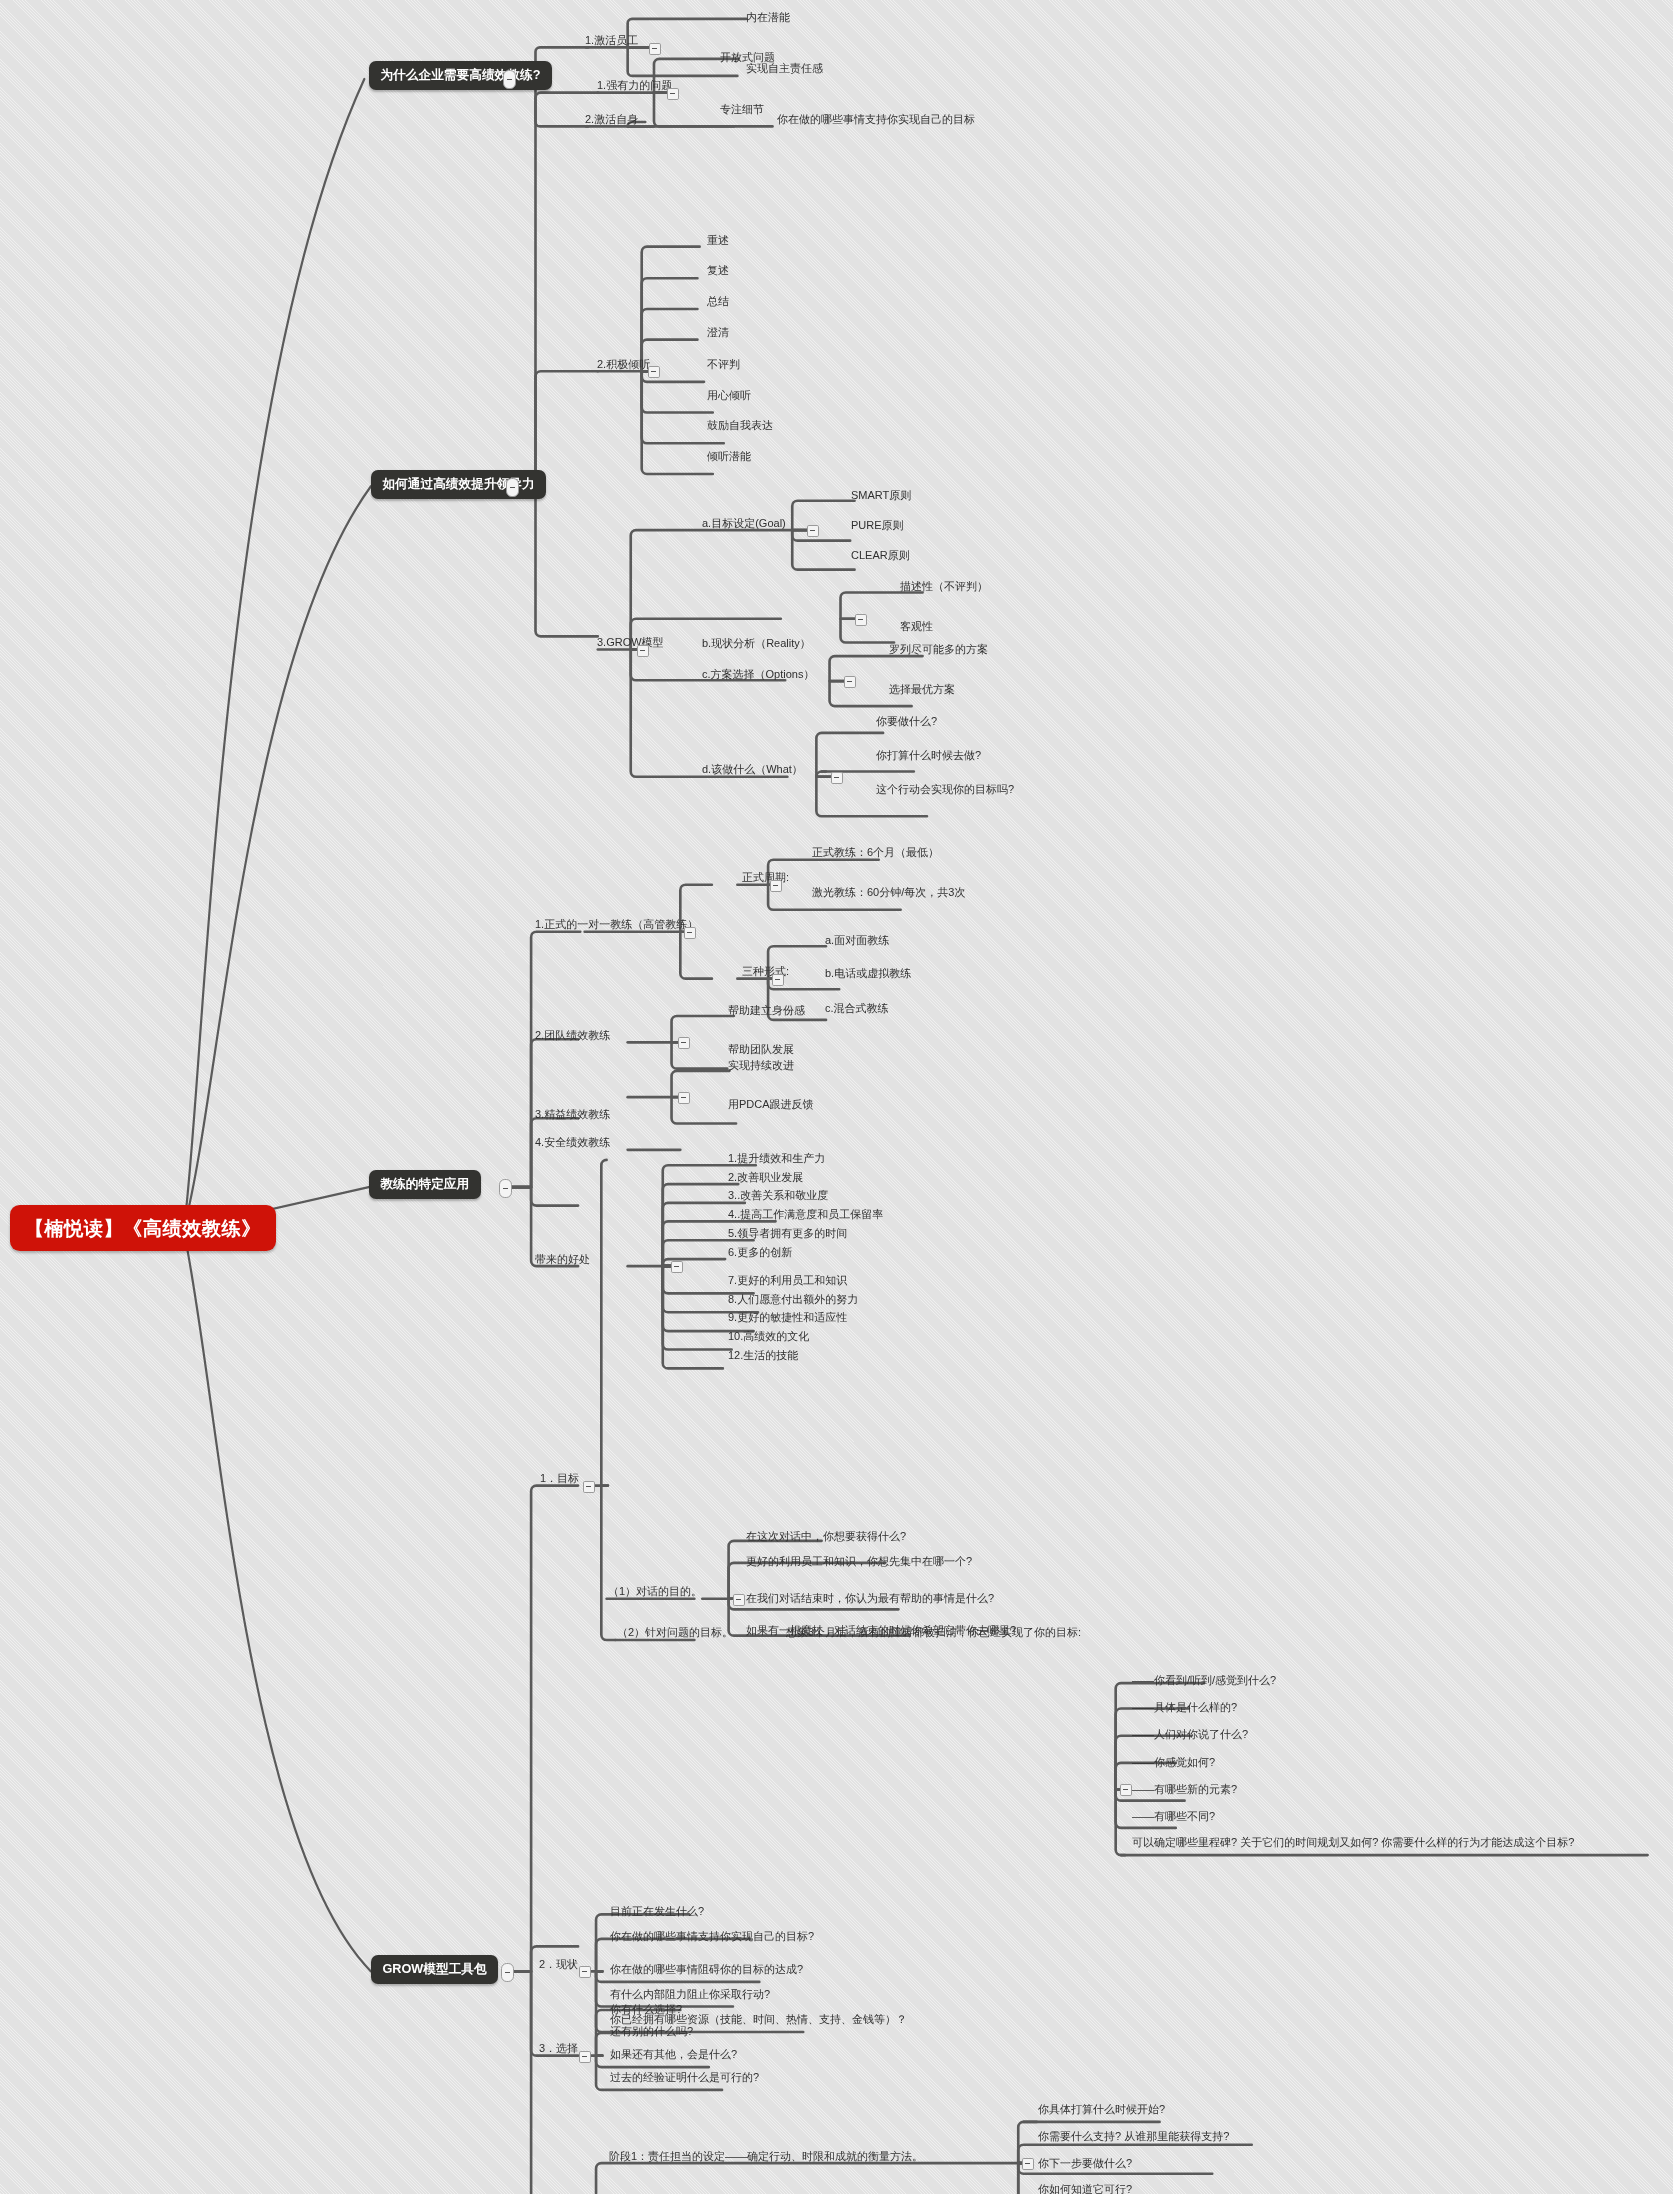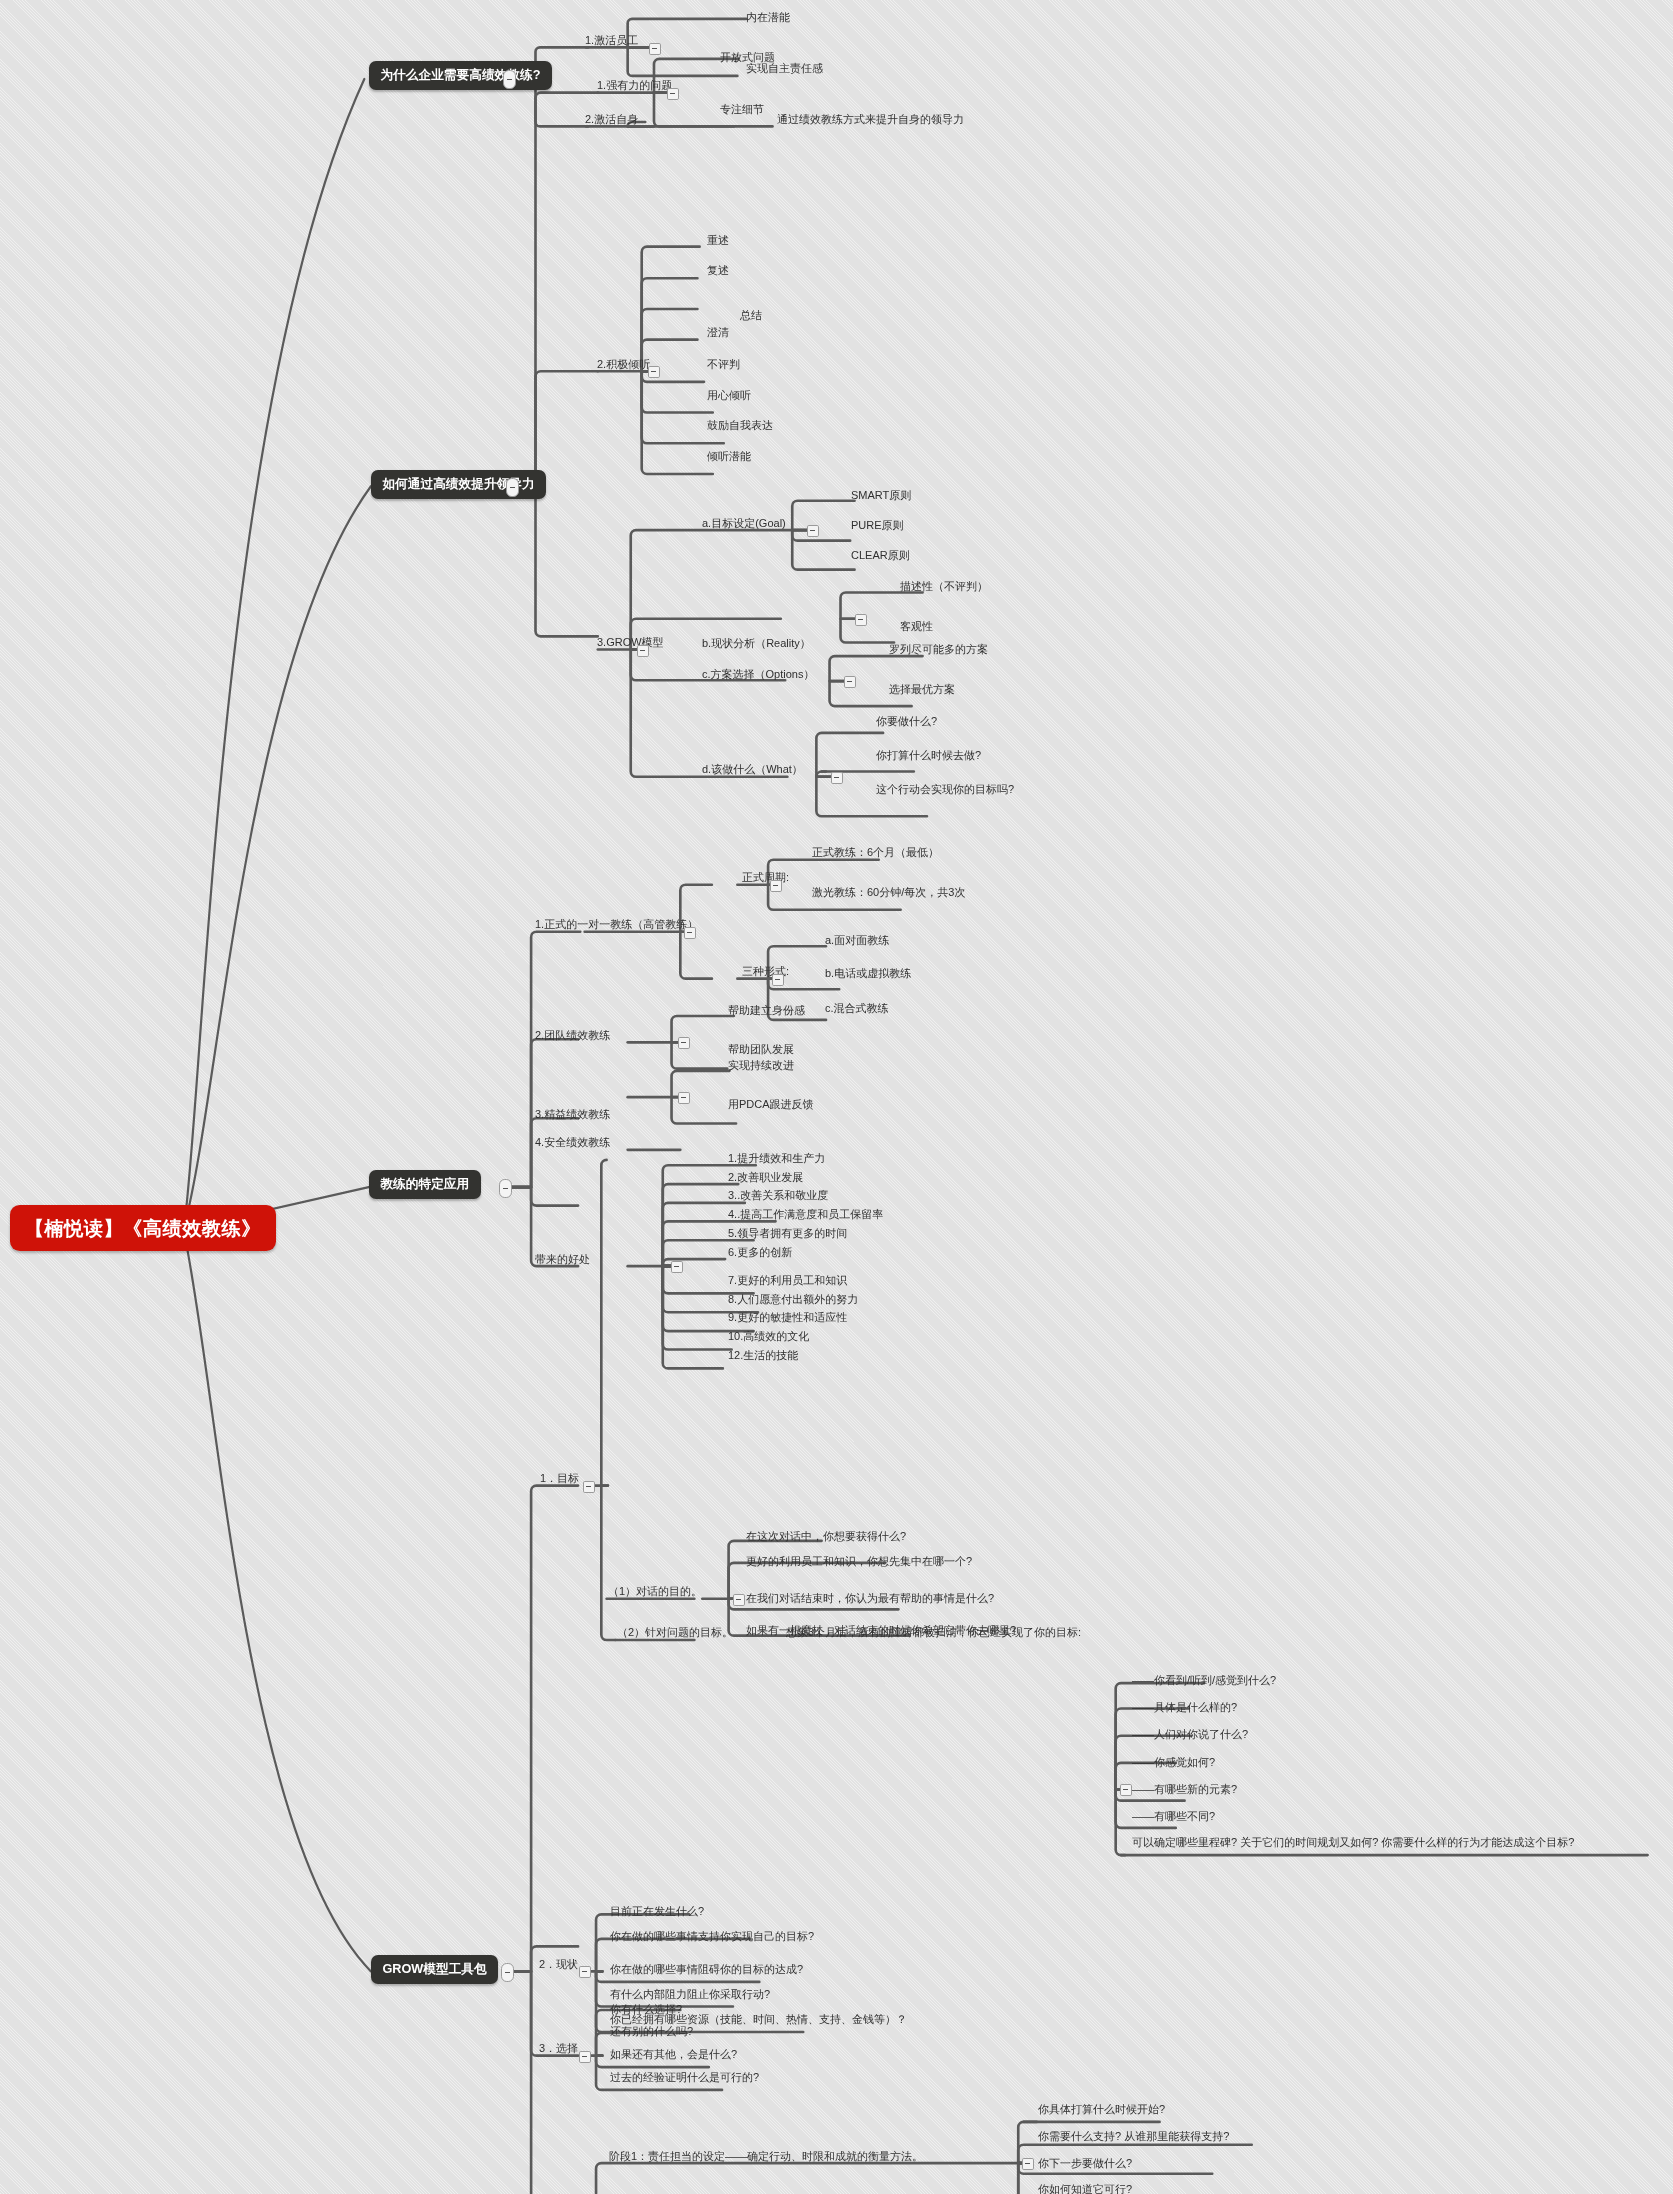--- a/index.html
+++ b/index.html
@@ -209,35 +209,35 @@
 
 <div class="node l1" style="left:369px;top:61px;">为什么企业需要高绩效教练?</div>
 <div class="toggle" style="left:503px;top:70px;"></div>
 
 <div class="node t" style="left:585px;top:33px;">1.激活员工</div>
 <div class="toggle sq" style="left:649px;top:43px;"></div>
 <div class="node t" style="left:746px;top:9.7px;">内在潜能</div>
 <div class="node t" style="left:746px;top:61px;">实现自主责任感</div>
 
 <div class="node t" style="left:585px;top:112px;">2.激活自身</div>
-<div class="node t" style="left:777px;top:112px;">通过绩效教练方式来提升自身的领导力</div>
+<div class="node t" style="left:777px;top:112px;">你在做的哪些事情支持你实现自己的目标</div>
 
 <div class="node l1" style="left:371px;top:470px;">如何通过高绩效提升领导力</div>
 <div class="toggle" style="left:506px;top:478px;"></div>
 
 <div class="node t" style="left:597px;top:78px;">1.强有力的问题</div>
 <div class="toggle sq" style="left:667px;top:88px;"></div>
 <div class="node t" style="left:720px;top:50px;">开放式问题</div>
 <div class="node t" style="left:720px;top:102px;">专注细节</div>
 
 <div class="node t" style="left:597px;top:357px;">2.积极倾听</div>
 <div class="toggle sq" style="left:648px;top:366px;"></div>
 <div class="node t" style="left:707px;top:233px;">重述</div>
 <div class="node t" style="left:707px;top:263px;">复述</div>
-<div class="node t" style="left:707px;top:308px;margin-left:33px;">总结</div>
+<div class="node t" style="left:707px;top:294px;">总结</div>
 <div class="node t" style="left:707px;top:325px;">澄清</div>
 <div class="node t" style="left:707px;top:357px;">不评判</div>
 <div class="node t" style="left:707px;top:388px;">用心倾听</div>
 <div class="node t" style="left:707px;top:418px;">鼓励自我表达</div>
 <div class="node t" style="left:707px;top:449px;">倾听潜能</div>
 
 <div class="node t" style="left:597px;top:635px;">3.GROW模型</div>
 <div class="toggle sq" style="left:637px;top:645px;"></div>
 
 <div class="node t" style="left:702px;top:516px;">a.目标设定(Goal)</div>

